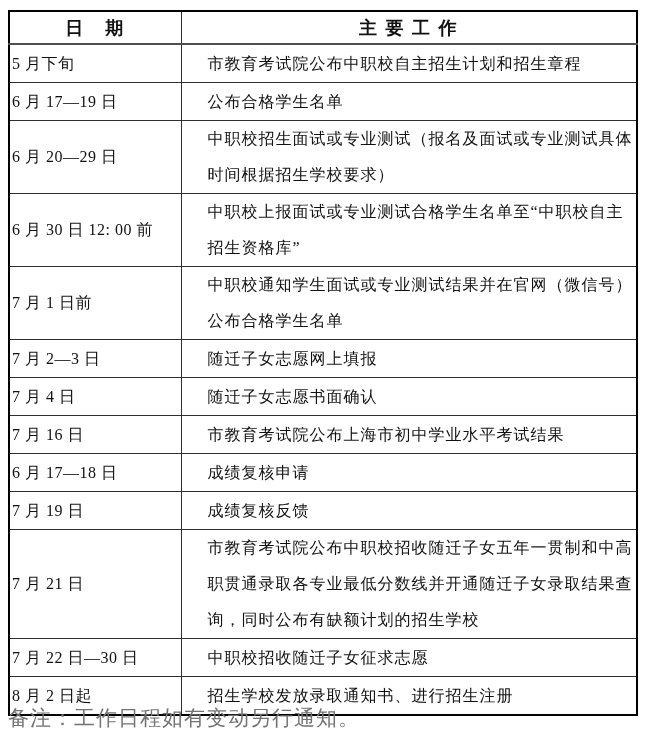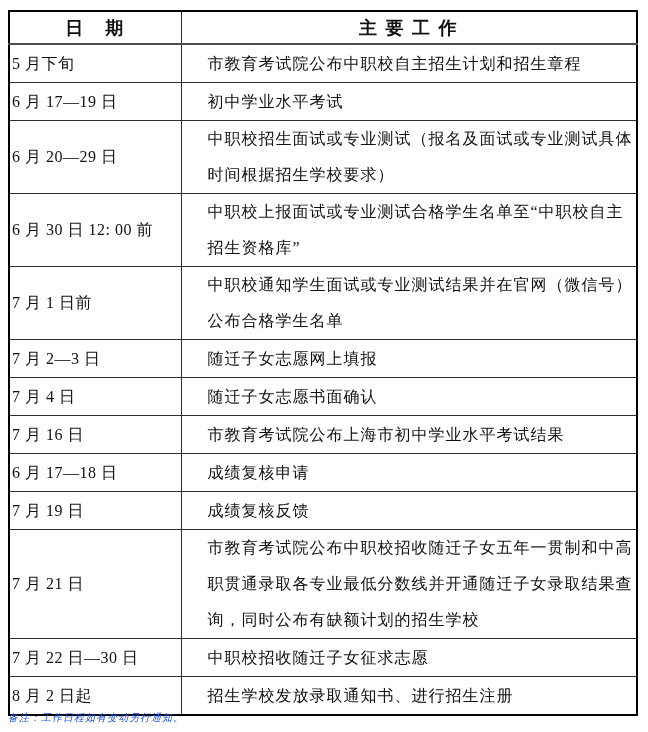--- a/index.html
+++ b/index.html
@@ -61,26 +61,25 @@
     letter-spacing: 1px;
     text-align: left;
     line-height: 36px;
     padding: 0 2px 0 26px;
     word-break: break-all;
   }
   .note {
     position: absolute;
     left: 8px;
     top: 707px;
-    font-size: 10px;
+    font-size: 21px;
     letter-spacing: 1px;
     line-height: 22px;
-    color: #1d4ed8;
+    color: #737373;
     white-space: nowrap;
-    font-style: italic;
   }
 </style>
 </head>
 <body>
 
 <div class="sheet">
 
   <table class="schedule">
     <colgroup>
       <col style="width:172px">
@@ -92,21 +91,21 @@
         <th>主 要 工 作</th>
       </tr>
     </thead>
     <tbody>
         <tr>
           <td class="date-cell">5 月下旬</td>
           <td class="work-cell">市教育考试院公布中职校自主招生计划和招生章程</td>
         </tr>
         <tr>
           <td class="date-cell">6 月 17—19 日</td>
-          <td class="work-cell">初中学业水平考试</td>
+          <td class="work-cell">公布合格学生名单</td>
         </tr>
         <tr>
           <td class="date-cell">6 月 20—29 日</td>
           <td class="work-cell">中职校招生面试或专业测试（报名及面试或专业测试具体时间根据招生学校要求）</td>
         </tr>
         <tr>
           <td class="date-cell">6 月 30 日 12: 00 前</td>
           <td class="work-cell">中职校上报面试或专业测试合格学生名单至“中职校自主招生资格库”</td>
         </tr>
         <tr>

